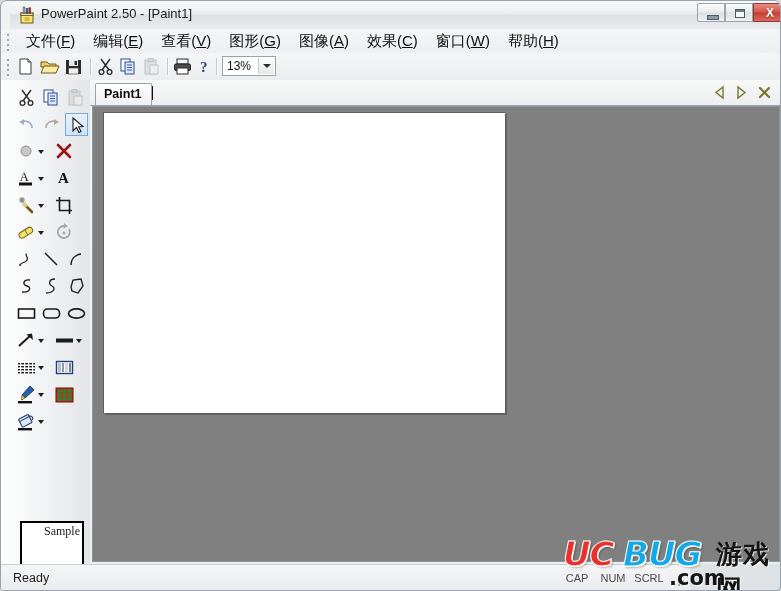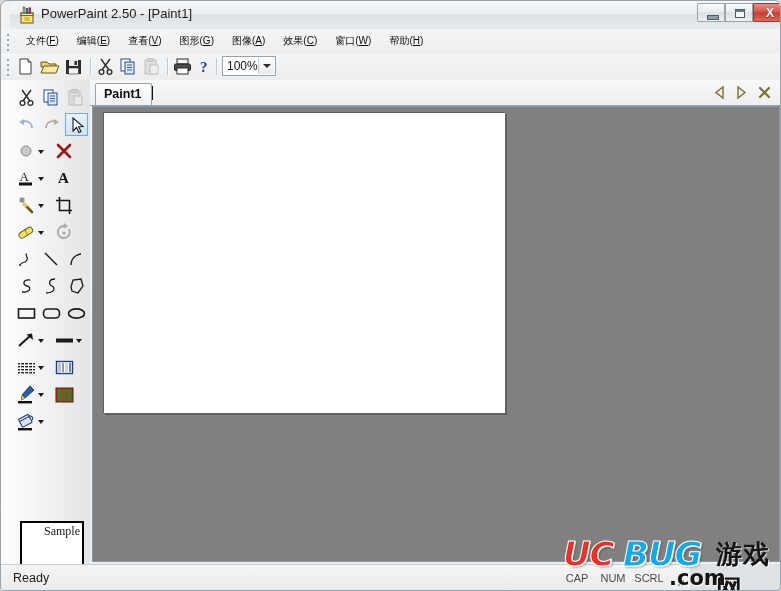--- a/index.html
+++ b/index.html
@@ -72,21 +72,21 @@
     background:linear-gradient(to bottom,#f4f5f6,#eceef0);
     border-bottom:1px solid #d6dade;
   }
   #menu-grip{
     position:absolute;left:6px;top:5px;width:3px;height:14px;
   }
   #menu-grip i{display:block;width:2px;height:2px;background:#9aa3ab;margin-bottom:3px;}
   #menu-items{position:absolute;left:16px;top:0;height:24px;display:flex;align-items:center;}
   .menu-item{
     padding:2px 9px;height:18px;line-height:18px;
-    font-size:10px;color:#101010;cursor:default;white-space:nowrap;
+    font-size:15px;color:#101010;cursor:default;white-space:nowrap;
   }
   .menu-item u{text-decoration:underline;}
 
   
   #toolbar{
     position:absolute;left:0;top:52px;width:781px;height:27px;
     background:linear-gradient(to bottom,#f4f5f6,#ebedef);
     border-bottom:1px solid #c9ced3;
   }
   #tb-grip{position:absolute;left:6px;top:6px;width:3px;height:14px;}
@@ -373,21 +373,21 @@
       </svg>
     </div>
     <div class="tb-btn" style="left:194px">
       <svg width="21" height="21" viewBox="0 0 21 21">
         <text x="5" y="16" font-family="Liberation Serif, serif" font-size="15" font-weight="bold" fill="#25407a">?</text>
       </svg>
     </div>
     <div class="tb-sep" style="left:215px"></div>
 
     <div id="zoom-combo">
-      <span id="zoom-value">100%</span>
+      <span id="zoom-value">13%</span>
       <span id="zoom-arrow"></span>
     </div>
   </div>
 
   <div id="leftpanel">
 
     <div class="trow" style="top:4px">
       <div class="tcell" style="left:14px">
         <svg width="23" height="23" viewBox="0 0 23 23">
           <path d="M7 4 L15 15 M16 4 L8 15" stroke="#2b2b2b" stroke-width="1.4" fill="none"></path>

